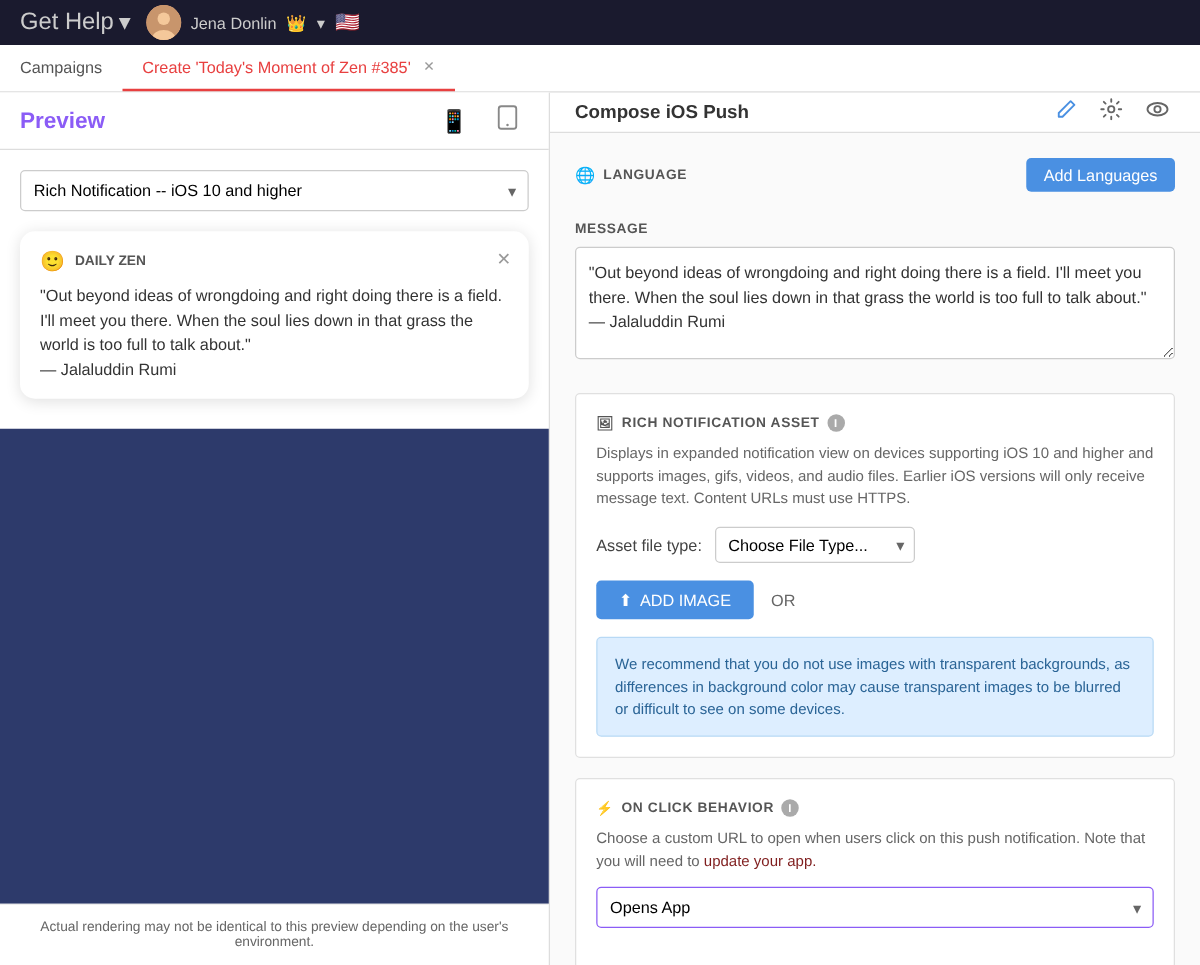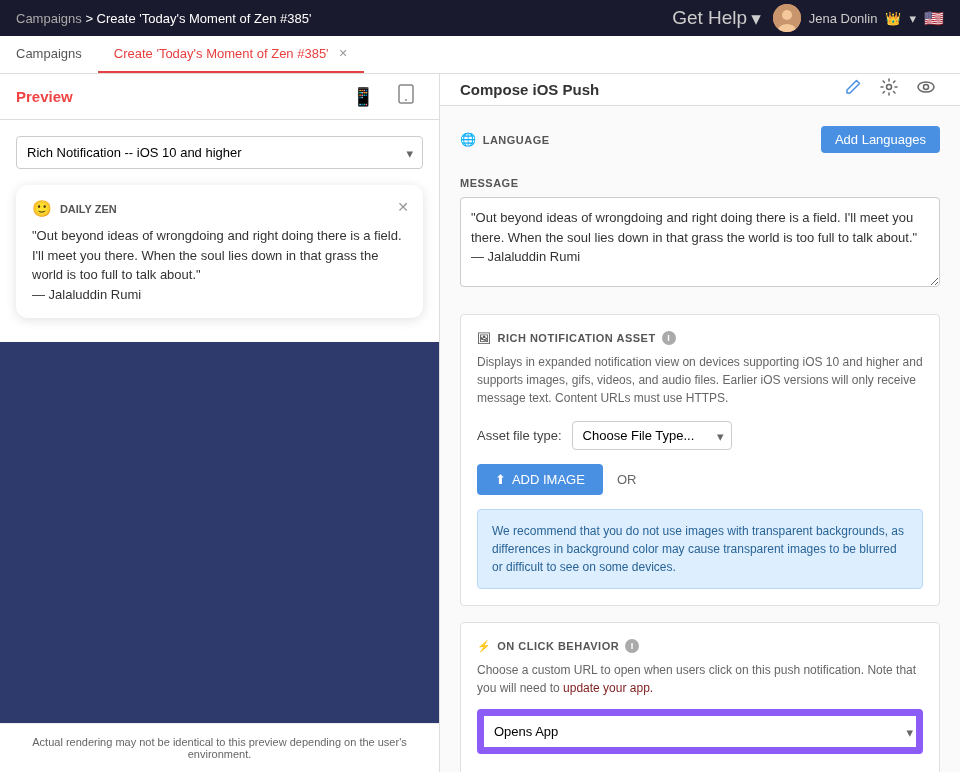--- a/index.html
+++ b/index.html
@@ -65,21 +65,21 @@
       flex-direction: column;
     }
     .panel-header {
       height: 46px;
       display: flex;
       align-items: center;
       justify-content: space-between;
       padding: 0 16px;
       border-bottom: 1px solid #ddd;
     }
-    .panel-title { font-size: 15px; font-weight: 600; color: #ef4444; }
+    .panel-title { font-size: 18px; font-weight: 600; color: #8b5cf6; }
     .device-toggle { display: flex; gap: 8px; }
     .device-btn { background: none; border: none; cursor: pointer; color: #666; font-size: 18px; padding: 4px 6px; border-radius: 4px; }
     .device-btn.active { color: #4a90e2; }
 
     .preview-body { padding: 16px; }
 
     
     .field-label { font-size: 11px; font-weight: 600; color: #555; text-transform: uppercase; letter-spacing: 0.5px; margin-bottom: 6px; }
     .select-wrapper { position: relative; margin-bottom: 16px; }
     .select-field {
@@ -284,39 +284,32 @@
       display: flex;
       align-items: center;
       gap: 6px;
       margin-bottom: 8px;
     }
     .click-desc { font-size: 12px; color: #666; line-height: 1.5; margin-bottom: 12px; }
     .click-desc a { color: #7f1d1d; text-decoration: none; }
     .opens-app-select {
       width: 100%;
       padding: 8px 32px 8px 10px;
-      border: 7px solid #8b5cf6;
+      border: 1px solid #8b5cf6;
       border-radius: 4px;
       font-size: 13px;
       background: #fff;
       appearance: none;
       cursor: pointer;
     }
   </style>
 </head>
 <body>
 
 <div class="topbar">
-  <div class="topbar-left">
-    <span class="topbar-breadcrumb">
-      <a href="#">Campaigns</a>
-      <span> &gt; </span>
-      <span style="color:#fff;">Create 'Today's Moment of Zen #385'</span>
-    </span>
-  </div>
   <div class="topbar-right">
     <div class="get-help-btn">
       <span>Get Help</span>
       <span>▾</span>
     </div>
     <div class="user-info">
       <div class="avatar">
         <svg width="28" height="28" viewBox="0 0 28 28" xmlns="http://www.w3.org/2000/svg">
           <circle cx="14" cy="14" r="14" fill="#c8956c"></circle>
           <circle cx="14" cy="11" r="5" fill="#f4c89a"></circle>

